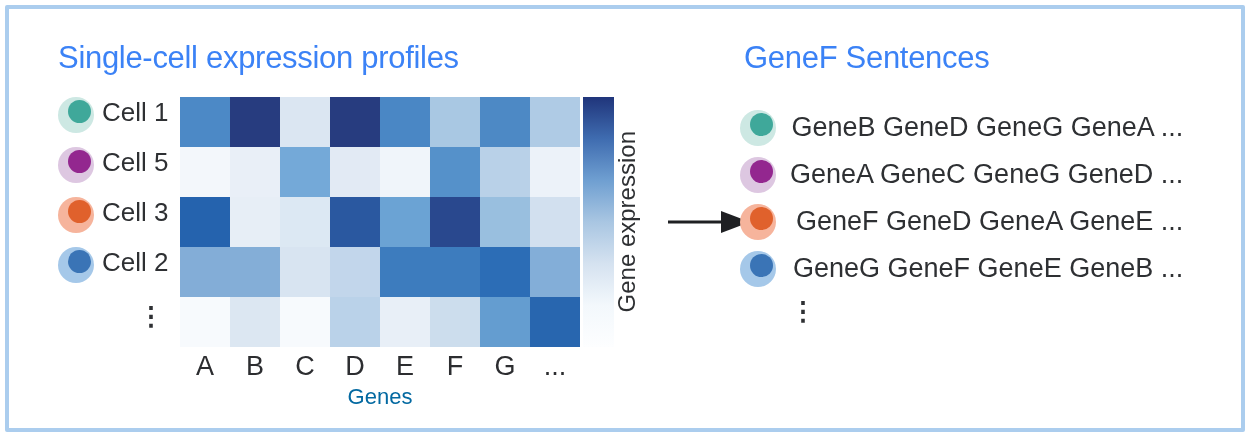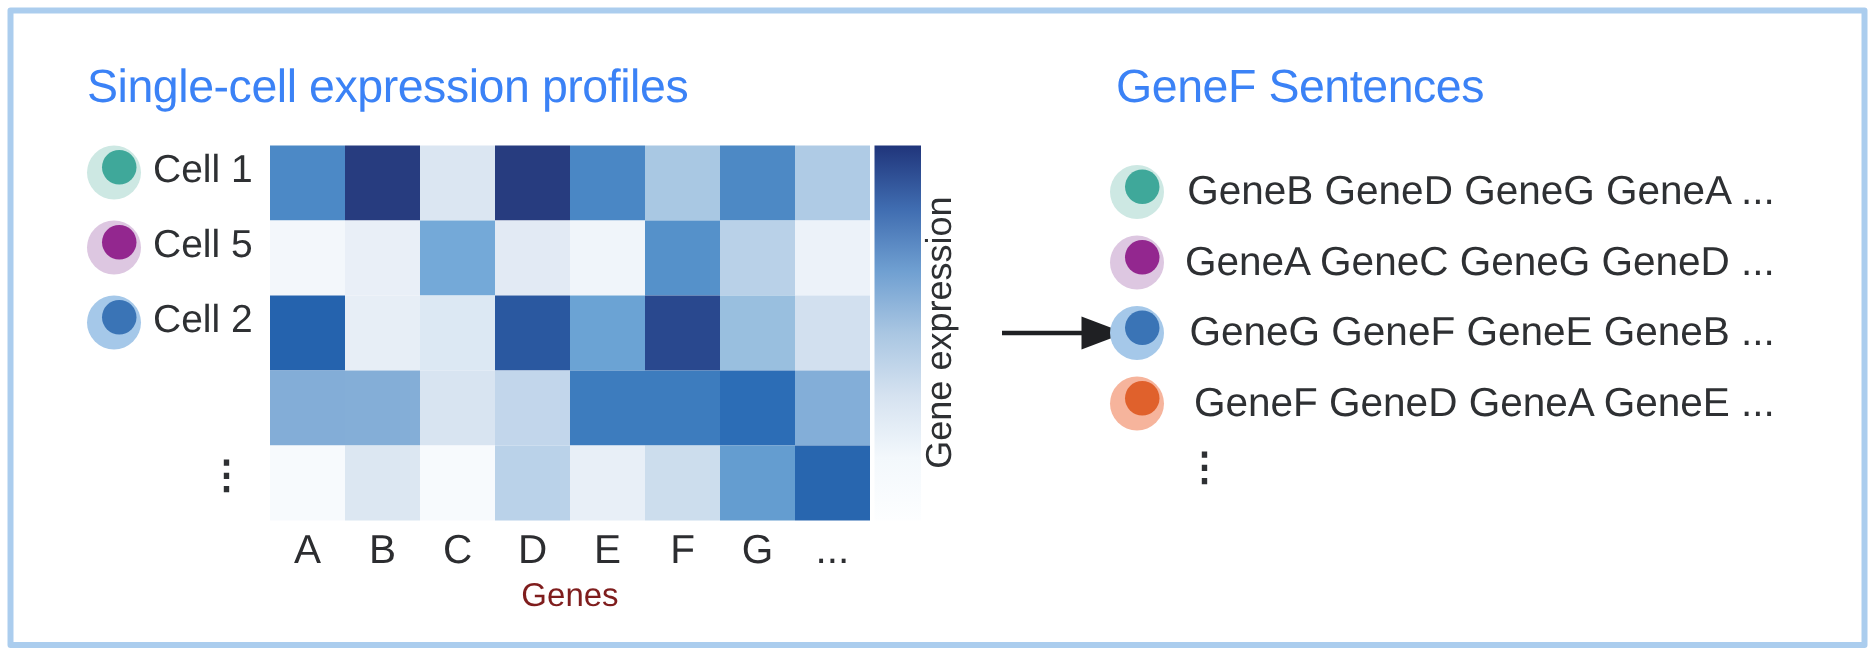--- a/index.html
+++ b/index.html
@@ -20,21 +20,21 @@
   .v-ellipsis{position:absolute;font-size:26px;font-weight:600;color:#2e3033;line-height:1;letter-spacing:0;}
   .v-ellipsis.left{left:138px;top:303px;}
   .v-ellipsis.right{left:790px;top:298px;}
 
   
   .heatmap{position:absolute;left:180px;top:97px;width:400px;height:250px;display:grid;grid-template-columns:repeat(8,1fr);grid-template-rows:repeat(5,1fr);}
   .hm-cell{width:100%;height:100%;}
 
   .column-labels{position:absolute;left:180px;top:351px;width:400px;display:grid;grid-template-columns:repeat(8,1fr);}
   .column-labels span{text-align:center;font-size:27px;font-weight:500;color:#2c2d30;}
-  .x-label{position:absolute;left:180px;top:384px;width:400px;text-align:center;font-size:22px;color:#7f1d1d;}
+  .x-label{position:absolute;left:180px;top:384px;width:400px;text-align:center;font-size:22px;color:#0369a1;}
 
   
   .colorbar{position:absolute;left:583px;top:97px;width:31px;height:250px;}
   .colorbar-label-wrap{position:absolute;left:600px;top:97px;width:54px;height:250px;display:flex;align-items:center;justify-content:center;}
   .colorbar-label-wrap span{writing-mode:vertical-rl;transform:rotate(180deg);font-size:24px;color:#2e3033;white-space:nowrap;}
 
   
   .arrow{position:absolute;left:666px;top:206px;}
 
   
@@ -55,20 +55,26 @@
       <span class="dot" style="background: rgb(205, 232, 227);">
           <span class="dot-inner" style="background: rgb(63, 168, 154);"></span>
         </span>
       <span class="cell-label">Cell 1</span>
     </div>
     <div class="cell-row">
       <span class="dot" style="background: rgb(221, 199, 225);">
           <span class="dot-inner" style="background: rgb(147, 39, 143);"></span>
         </span>
       <span class="cell-label">Cell 5</span>
+    </div>
+    <div class="cell-row">
+      <span class="dot" style="background: rgb(246, 180, 156);">
+          <span class="dot-inner" style="background: rgb(224, 97, 44);"></span>
+        </span>
+      <span class="cell-label">Cell 3</span>
     </div>
     <div class="cell-row">
       <span class="dot" style="background: rgb(165, 200, 233);">
           <span class="dot-inner" style="background: rgb(58, 116, 182);"></span>
         </span>
       <span class="cell-label">Cell 2</span>
     </div>
   </div>
 
   <div class="v-ellipsis left">⋮</div>
@@ -147,27 +153,27 @@
         </span>
       <span class="sentence-text">GeneB GeneD GeneG GeneA ...</span>
     </div>
     <div class="sentence-row">
       <span class="dot" style="background: rgb(221, 199, 225);">
           <span class="dot-inner" style="background: rgb(147, 39, 143);"></span>
         </span>
       <span class="sentence-text">GeneA GeneC GeneG GeneD ...</span>
     </div>
     <div class="sentence-row">
+      <span class="dot" style="background: rgb(246, 180, 156);">
+          <span class="dot-inner" style="background: rgb(224, 97, 44);"></span>
+        </span>
+      <span class="sentence-text">GeneF GeneD GeneA GeneE ...</span>
+    </div>
+    <div class="sentence-row">
       <span class="dot" style="background: rgb(165, 200, 233);">
           <span class="dot-inner" style="background: rgb(58, 116, 182);"></span>
         </span>
       <span class="sentence-text">GeneG GeneF GeneE GeneB ...</span>
-    </div>
-    <div class="sentence-row">
-      <span class="dot" style="background: rgb(246, 180, 156);">
-          <span class="dot-inner" style="background: rgb(224, 97, 44);"></span>
-        </span>
-      <span class="sentence-text">GeneF GeneD GeneA GeneE ...</span>
     </div>
   </div>
 
   <div class="v-ellipsis right">⋮</div>
 </div>
 
 </body></html>

